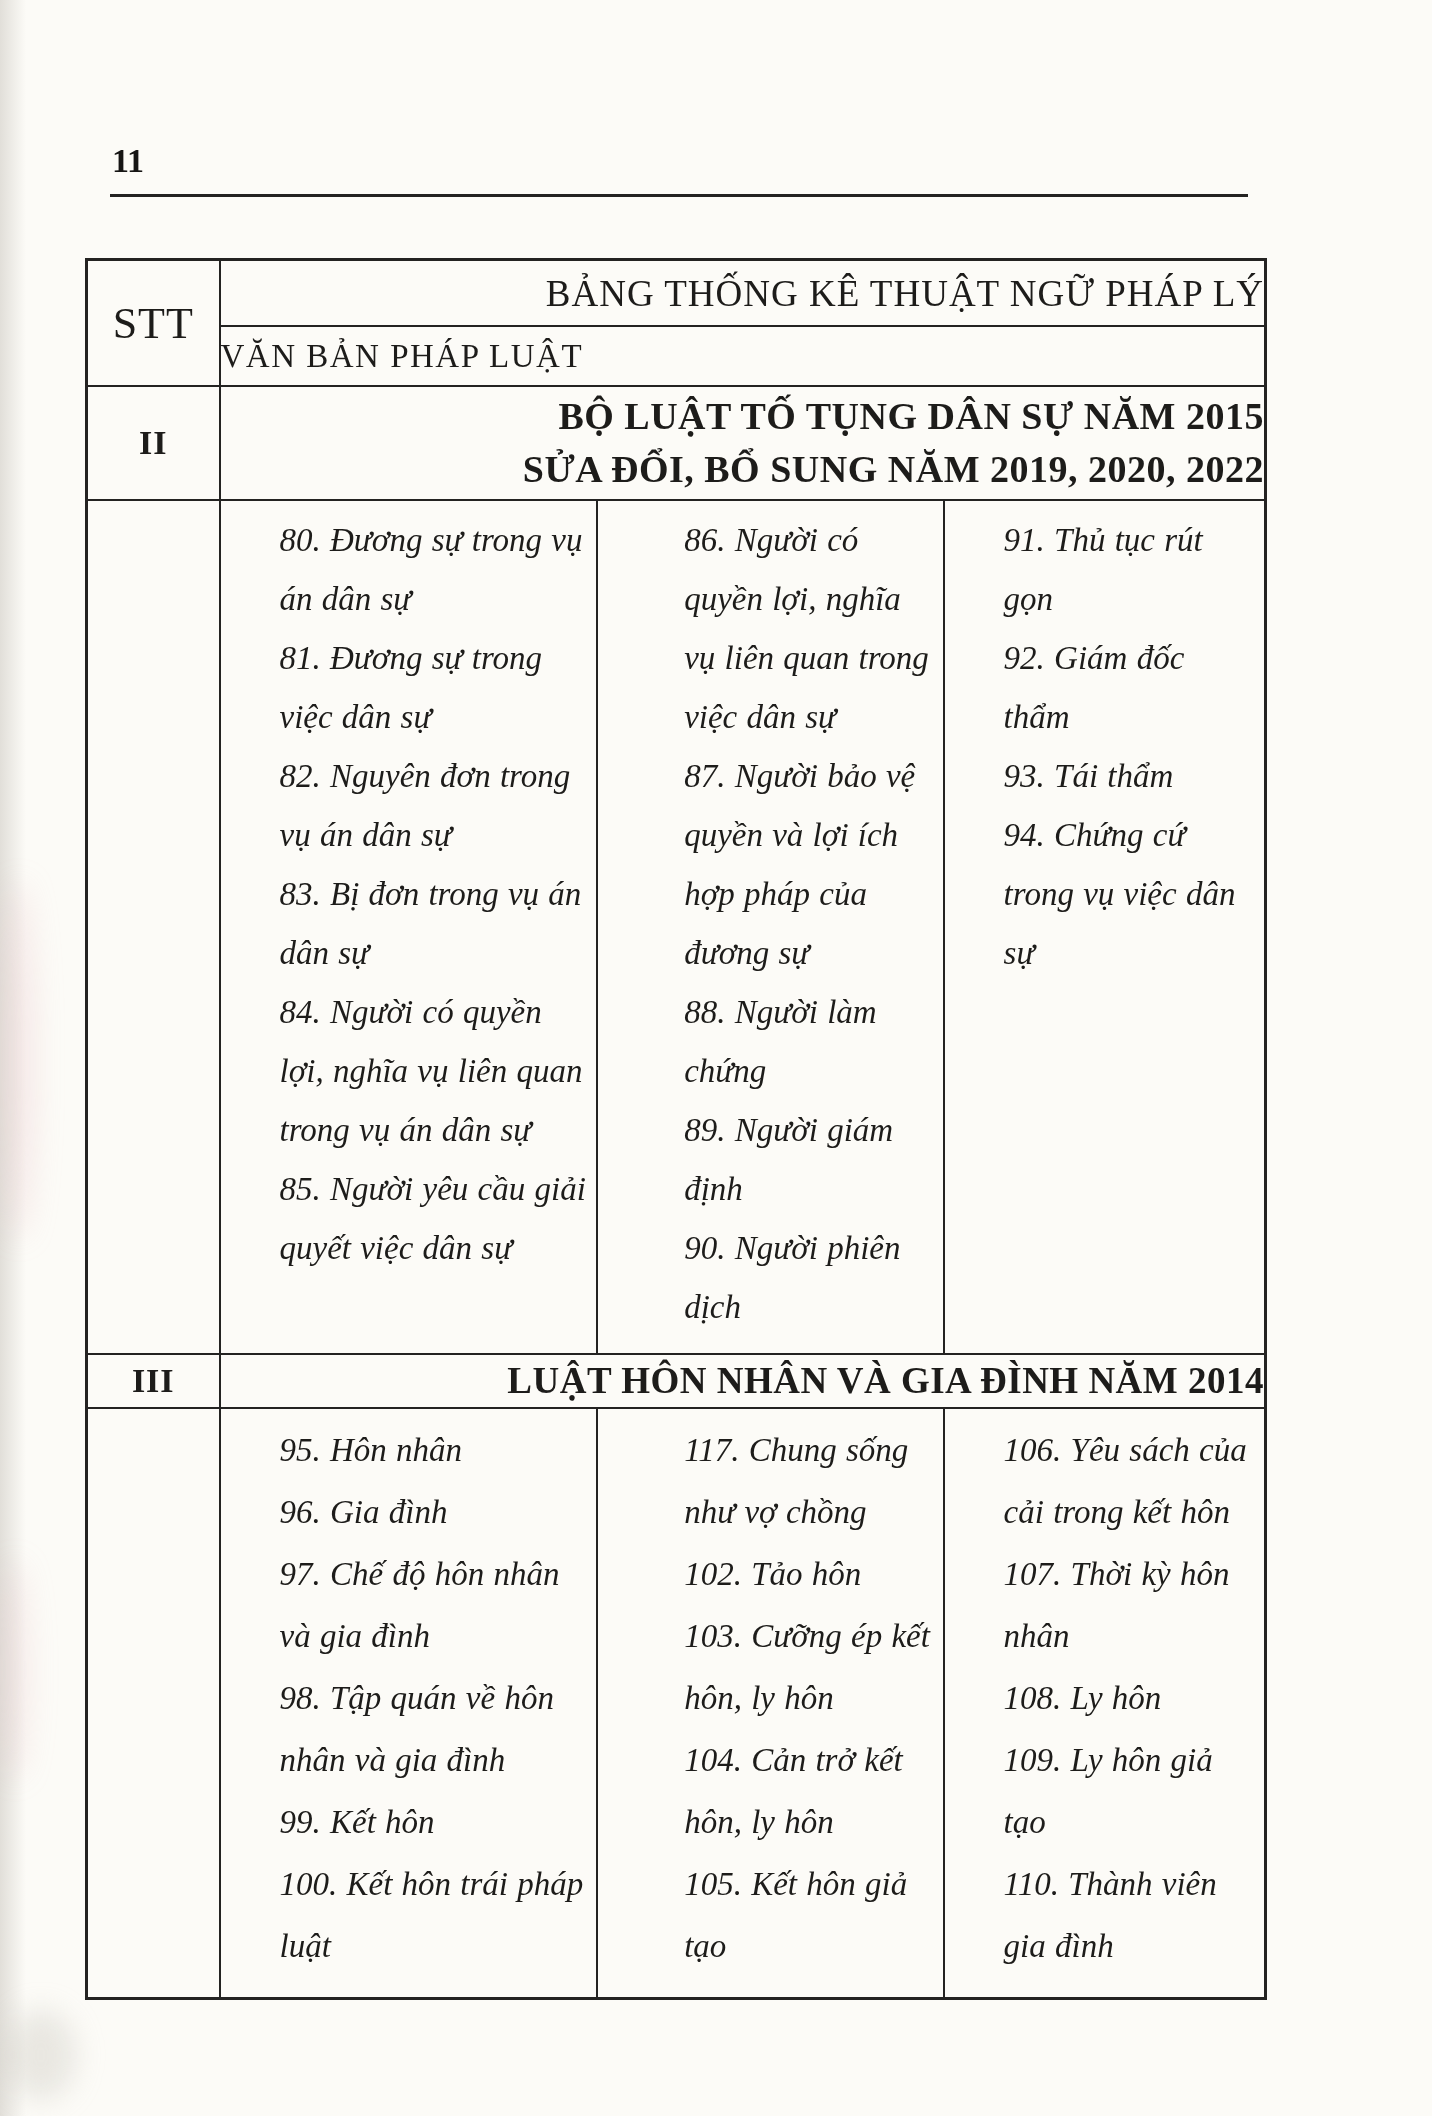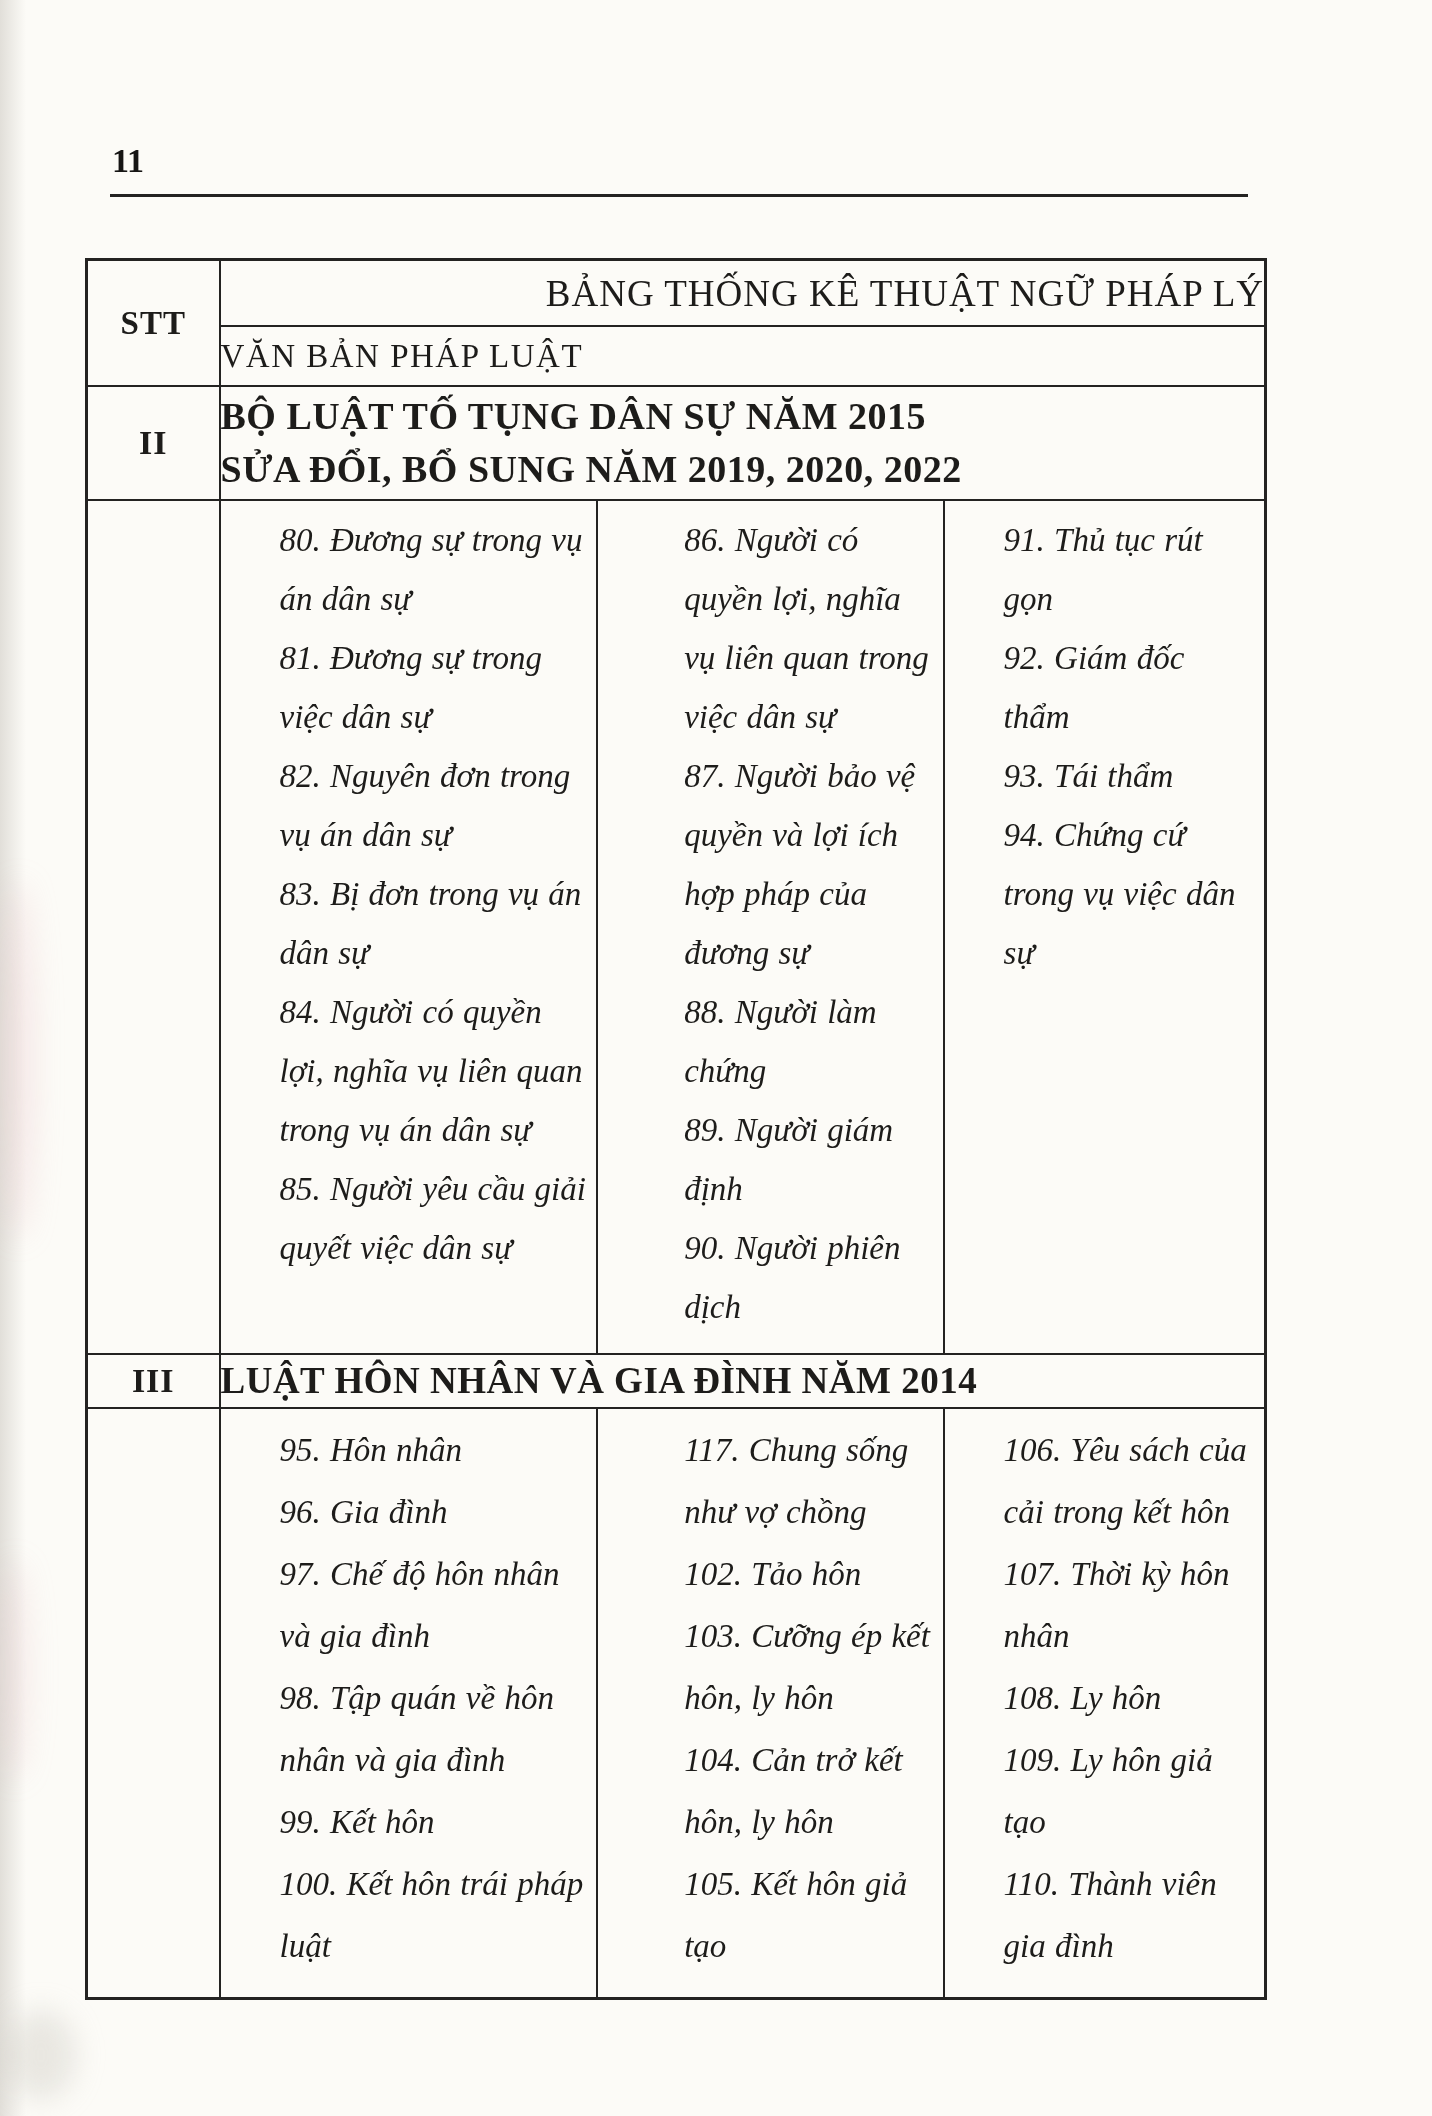--- a/index.html
+++ b/index.html
@@ -59,32 +59,32 @@
     padding:0;
   }
   .col-stt{width:133px;}
 
   .cell-title{
     height:64px;text-align:right;
     font-weight:400;font-size:37px;letter-spacing:1px;
   }
   .cell-stt-head{
     vertical-align:bottom;text-align:center;
-    font-weight:700;font-size:33px;letter-spacing:1px;
+    font-weight:400;font-size:44px;letter-spacing:1px;
     padding-bottom:12px;
   }
   .cell-vbpl{
     height:58px;text-align:left;
     font-weight:400;font-size:33px;letter-spacing:1.5px;
   }
   .cell-roman{
     text-align:center;font-weight:700;font-size:34px;letter-spacing:1px;margin-top:12px;
   }
   .cell-sec-head{
-    text-align:left;font-weight:700;
+    text-align:right;font-weight:700;
   }
   .sec-head-a{height:112px;}
   .sec-head-a .sec-line{font-size:38px;line-height:53px;letter-spacing:.5px;}
   .sec-head-b{height:52px;}
   .sec-head-b .sec-line{font-size:37px;line-height:50px;letter-spacing:.5px;}
 
   .cell-items{vertical-align:top;}
   .cols{display:flex;align-items:stretch;}
   .cols-a{height:852px;}
   .cols-b{height:588px;}

